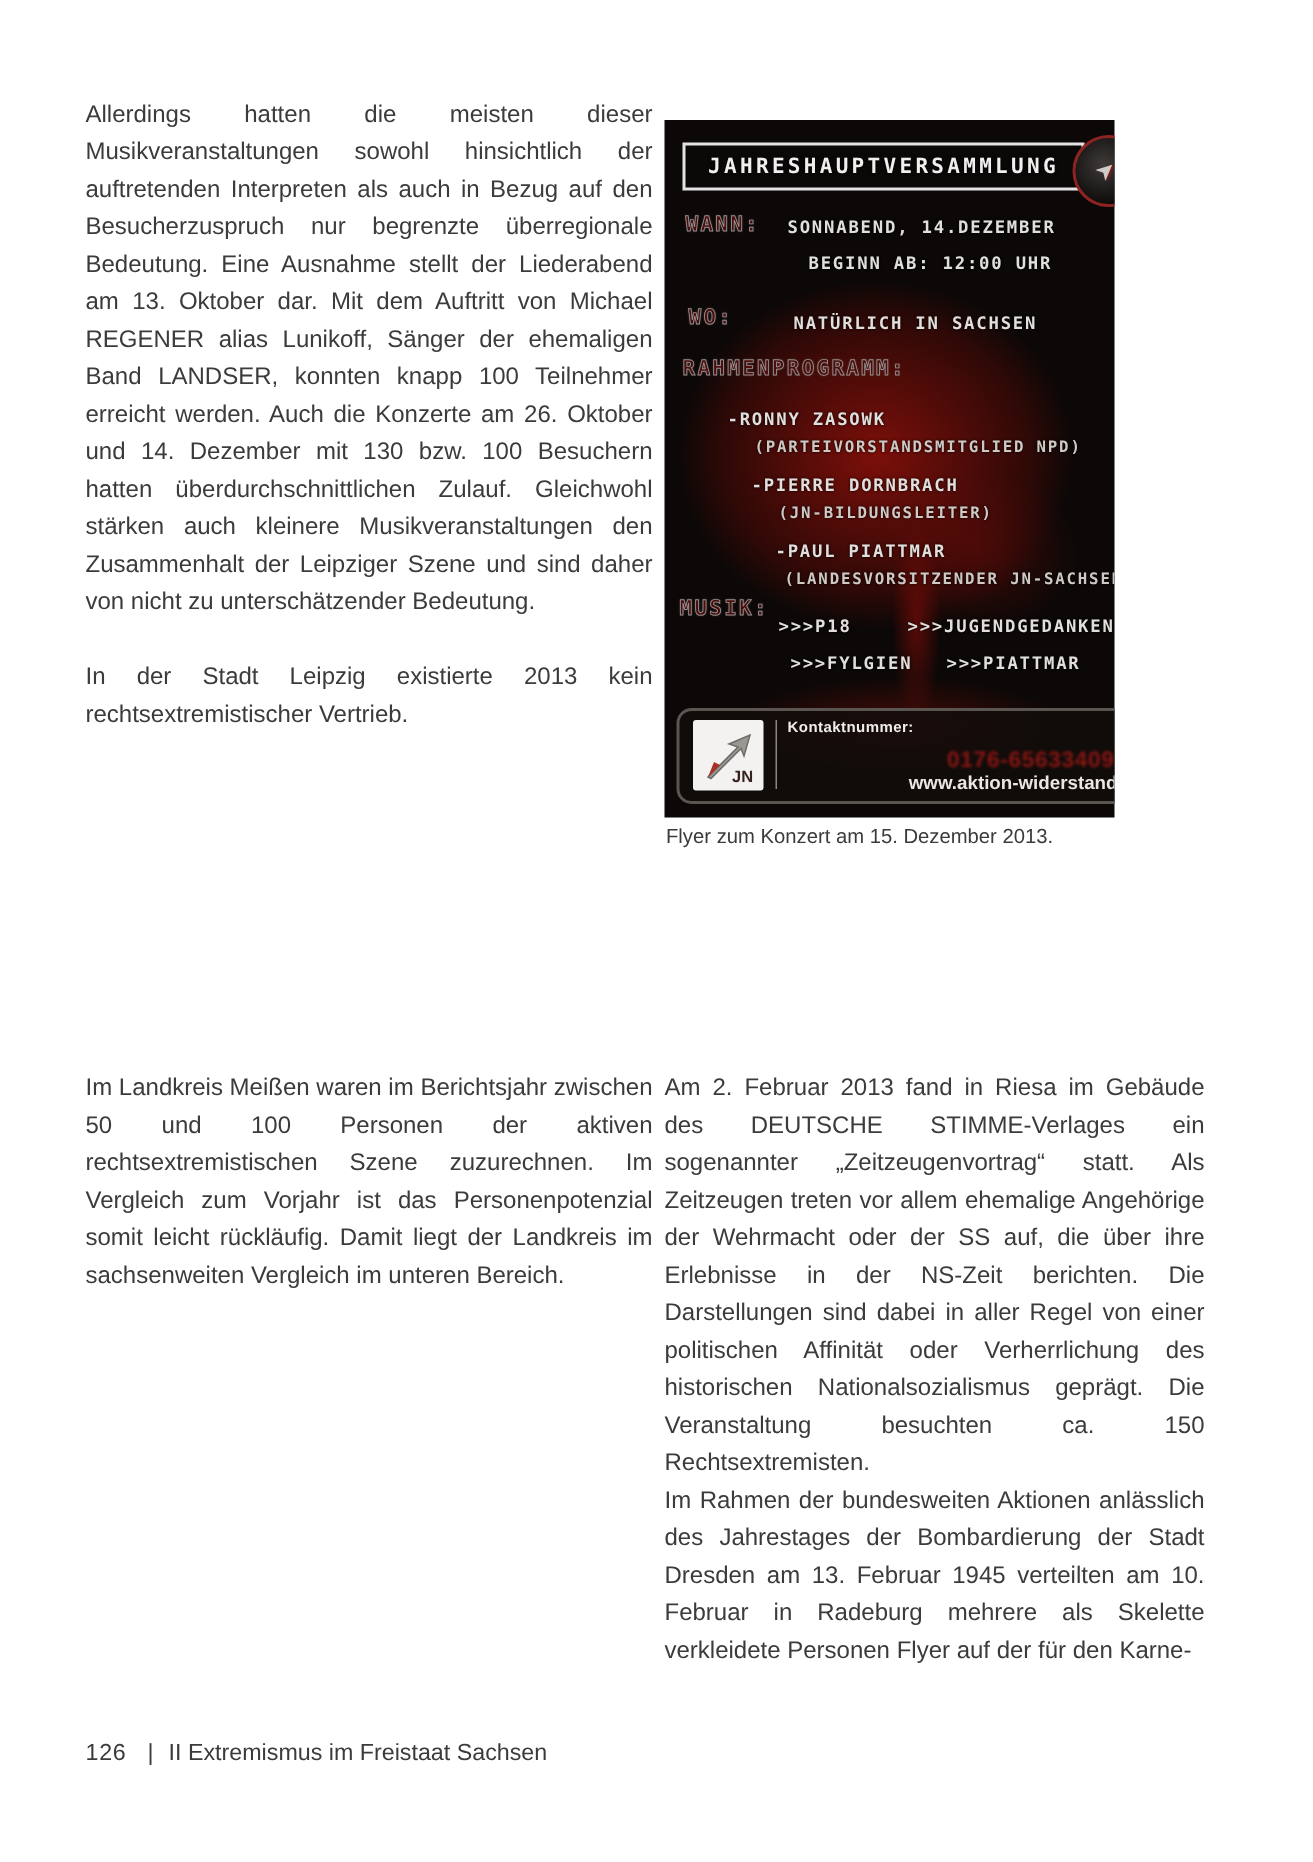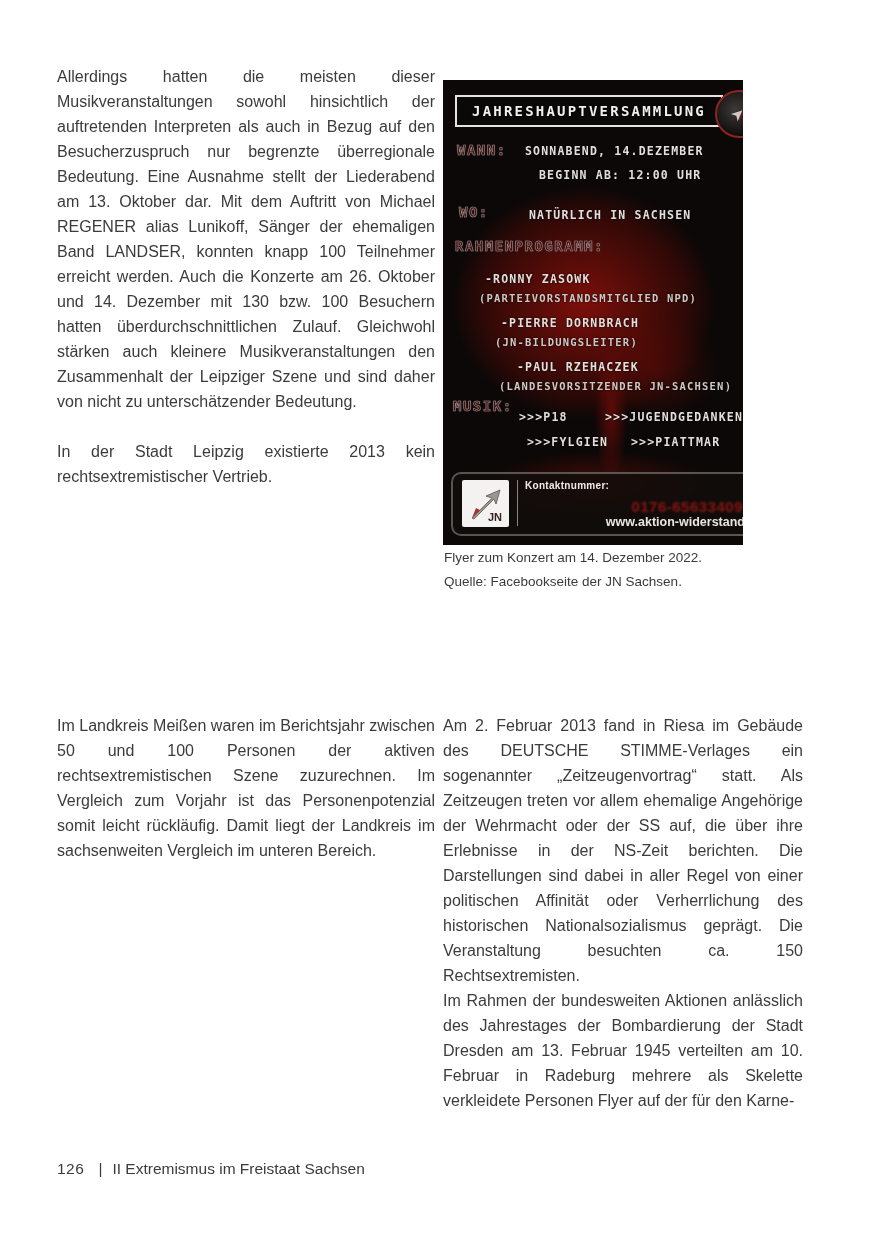--- a/index.html
+++ b/index.html
@@ -35,21 +35,21 @@
     left:272px; top:10px; width:44px; height:44px; border-radius:50%;
     background:radial-gradient(circle at 42% 40%, #3d3a38, #0e0c0b 72%);
     border:2px solid #8d2421; display:flex; align-items:center; justify-content:center;
   }
   .flyer-emblem span { display:block; transform:rotate(-42deg); font-size:22px; color:#cfcac6; text-shadow:1px 1px 1px #7a1a16; }
   .label-red {
     color:#4a0d0c; font-weight:bold; letter-spacing:1.5px; font-size:14px;
     -webkit-text-stroke:0.6px #969090; text-shadow:0 0 2px rgba(190,185,180,0.35);
   }
   .flyer-val { font-size:11.5px; font-weight:bold; letter-spacing:1.2px; color:#e2dedb; text-shadow:0 0 2px #000; }
-  .flyer-val-dim { color:#cfc9c5; }
+  .flyer-val-dim { color:#cfc9c5;margin-left:24px; }
   .kontakt-bar {
     left:8px; top:392px; width:300px; height:60px; border:2px solid #5a5550; border-radius:10px;
     background:rgba(18,13,11,0.85);
   }
   .jn-box {
     position:absolute; left:9px; top:6px; width:47px; height:47px; background:#f4f2f0; border-radius:2px;
     display:flex; align-items:center; justify-content:center;
   }
   .jn-divider { position:absolute; left:64px; top:6px; width:1px; height:46px; background:#8d8781; }
   .kontakt-label { position:absolute; left:72px; top:6px; font-family:"Liberation Sans", sans-serif; font-size:10px; font-weight:bold; color:#efecea; letter-spacing:0.3px; }
@@ -98,21 +98,21 @@
 
     <div class="flyer-el label-red" style="left:16px; top:124px;">WO:</div>
     <div class="flyer-el flyer-val" style="left:86px; top:128px;">NATÜRLICH IN SACHSEN</div>
 
     <div class="flyer-el label-red" style="left:12px; top:158px;">RAHMENPROGRAMM:</div>
 
     <div class="flyer-el flyer-val" style="left:42px; top:192px;">-RONNY ZASOWK</div>
     <div class="flyer-el flyer-val flyer-val-dim" style="left:36px; top:212px; font-size:10.5px;">(PARTEIVORSTANDSMITGLIED NPD)</div>
     <div class="flyer-el flyer-val" style="left:58px; top:236px;">-PIERRE DORNBRACH</div>
     <div class="flyer-el flyer-val flyer-val-dim" style="left:52px; top:256px; font-size:10.5px;">(JN-BILDUNGSLEITER)</div>
-    <div class="flyer-el flyer-val" style="left:74px; top:280px;">-PAUL RZEHACZEK</div>
+    <div class="flyer-el flyer-val" style="left:74px; top:280px;">-PAUL PIATTMAR</div>
     <div class="flyer-el flyer-val flyer-val-dim" style="left:56px; top:300px; font-size:10.5px;">(LANDESVORSITZENDER JN-SACHSEN)</div>
 
     <div class="flyer-el label-red" style="left:10px; top:318px;">MUSIK:</div>
     <div class="flyer-el flyer-val" style="left:76px; top:330px;">&gt;&gt;&gt;P18</div>
     <div class="flyer-el flyer-val" style="left:162px; top:330px;">&gt;&gt;&gt;JUGENDGEDANKEN</div>
     <div class="flyer-el flyer-val" style="left:84px; top:355px;">&gt;&gt;&gt;FYLGIEN</div>
     <div class="flyer-el flyer-val" style="left:188px; top:355px;">&gt;&gt;&gt;PIATTMAR</div>
 
     <div class="flyer-el kontakt-bar">
       <div class="jn-box">
@@ -123,22 +123,21 @@
         </svg>
       </div>
       <div class="jn-divider"></div>
       <div class="kontakt-label">Kontaktnummer:</div>
       <div class="kontakt-number">0176-65633409</div>
       <div class="kontakt-web">www.aktion-widerstand</div>
     </div>
   </div>
 
   <div class="caption">
-    <div>Flyer zum Konzert am 14. Dezember 2022.</div>
-    <div>Quelle: Facebookseite der JN Sachsen.</div>
+    <div>Flyer zum Konzert am 15. Dezember 2013.</div>
   </div>
 
 
   <div class="col-left body-text">
     <p class="p1">Im Landkreis Meißen waren im Berichtsjahr zwischen 50 und 100 Personen der aktiven rechtsextremistischen Szene zuzurechnen. Im Vergleich zum Vorjahr ist das Personenpotenzial somit leicht rückläufig. Damit liegt der Landkreis im sachsenweiten Vergleich im unteren Bereich.</p>
   </div>
 
   <div class="col-right body-text last-cut">
     <p class="p1">Am 2. Februar 2013 fand in Riesa im Gebäude des DEUTSCHE STIMME-Verlages ein sogenannter „Zeitzeugenvortrag“ statt. Als Zeitzeugen treten vor allem ehemalige Angehörige der Wehrmacht oder der SS auf, die über ihre Erlebnisse in der NS-Zeit berichten. Die Darstellungen sind dabei in aller Regel von einer politischen Affinität oder Verherrlichung des historischen Nationalsozialismus geprägt. Die Veranstaltung besuchten ca. 150 Rechtsextremisten.</p>
     <p>Im Rahmen der bundesweiten Aktionen anlässlich des Jahrestages der Bombardierung der Stadt Dresden am 13. Februar 1945 verteilten am 10. Februar in Radeburg mehrere als Skelette verkleidete Personen Flyer auf der für den Karne-</p>

